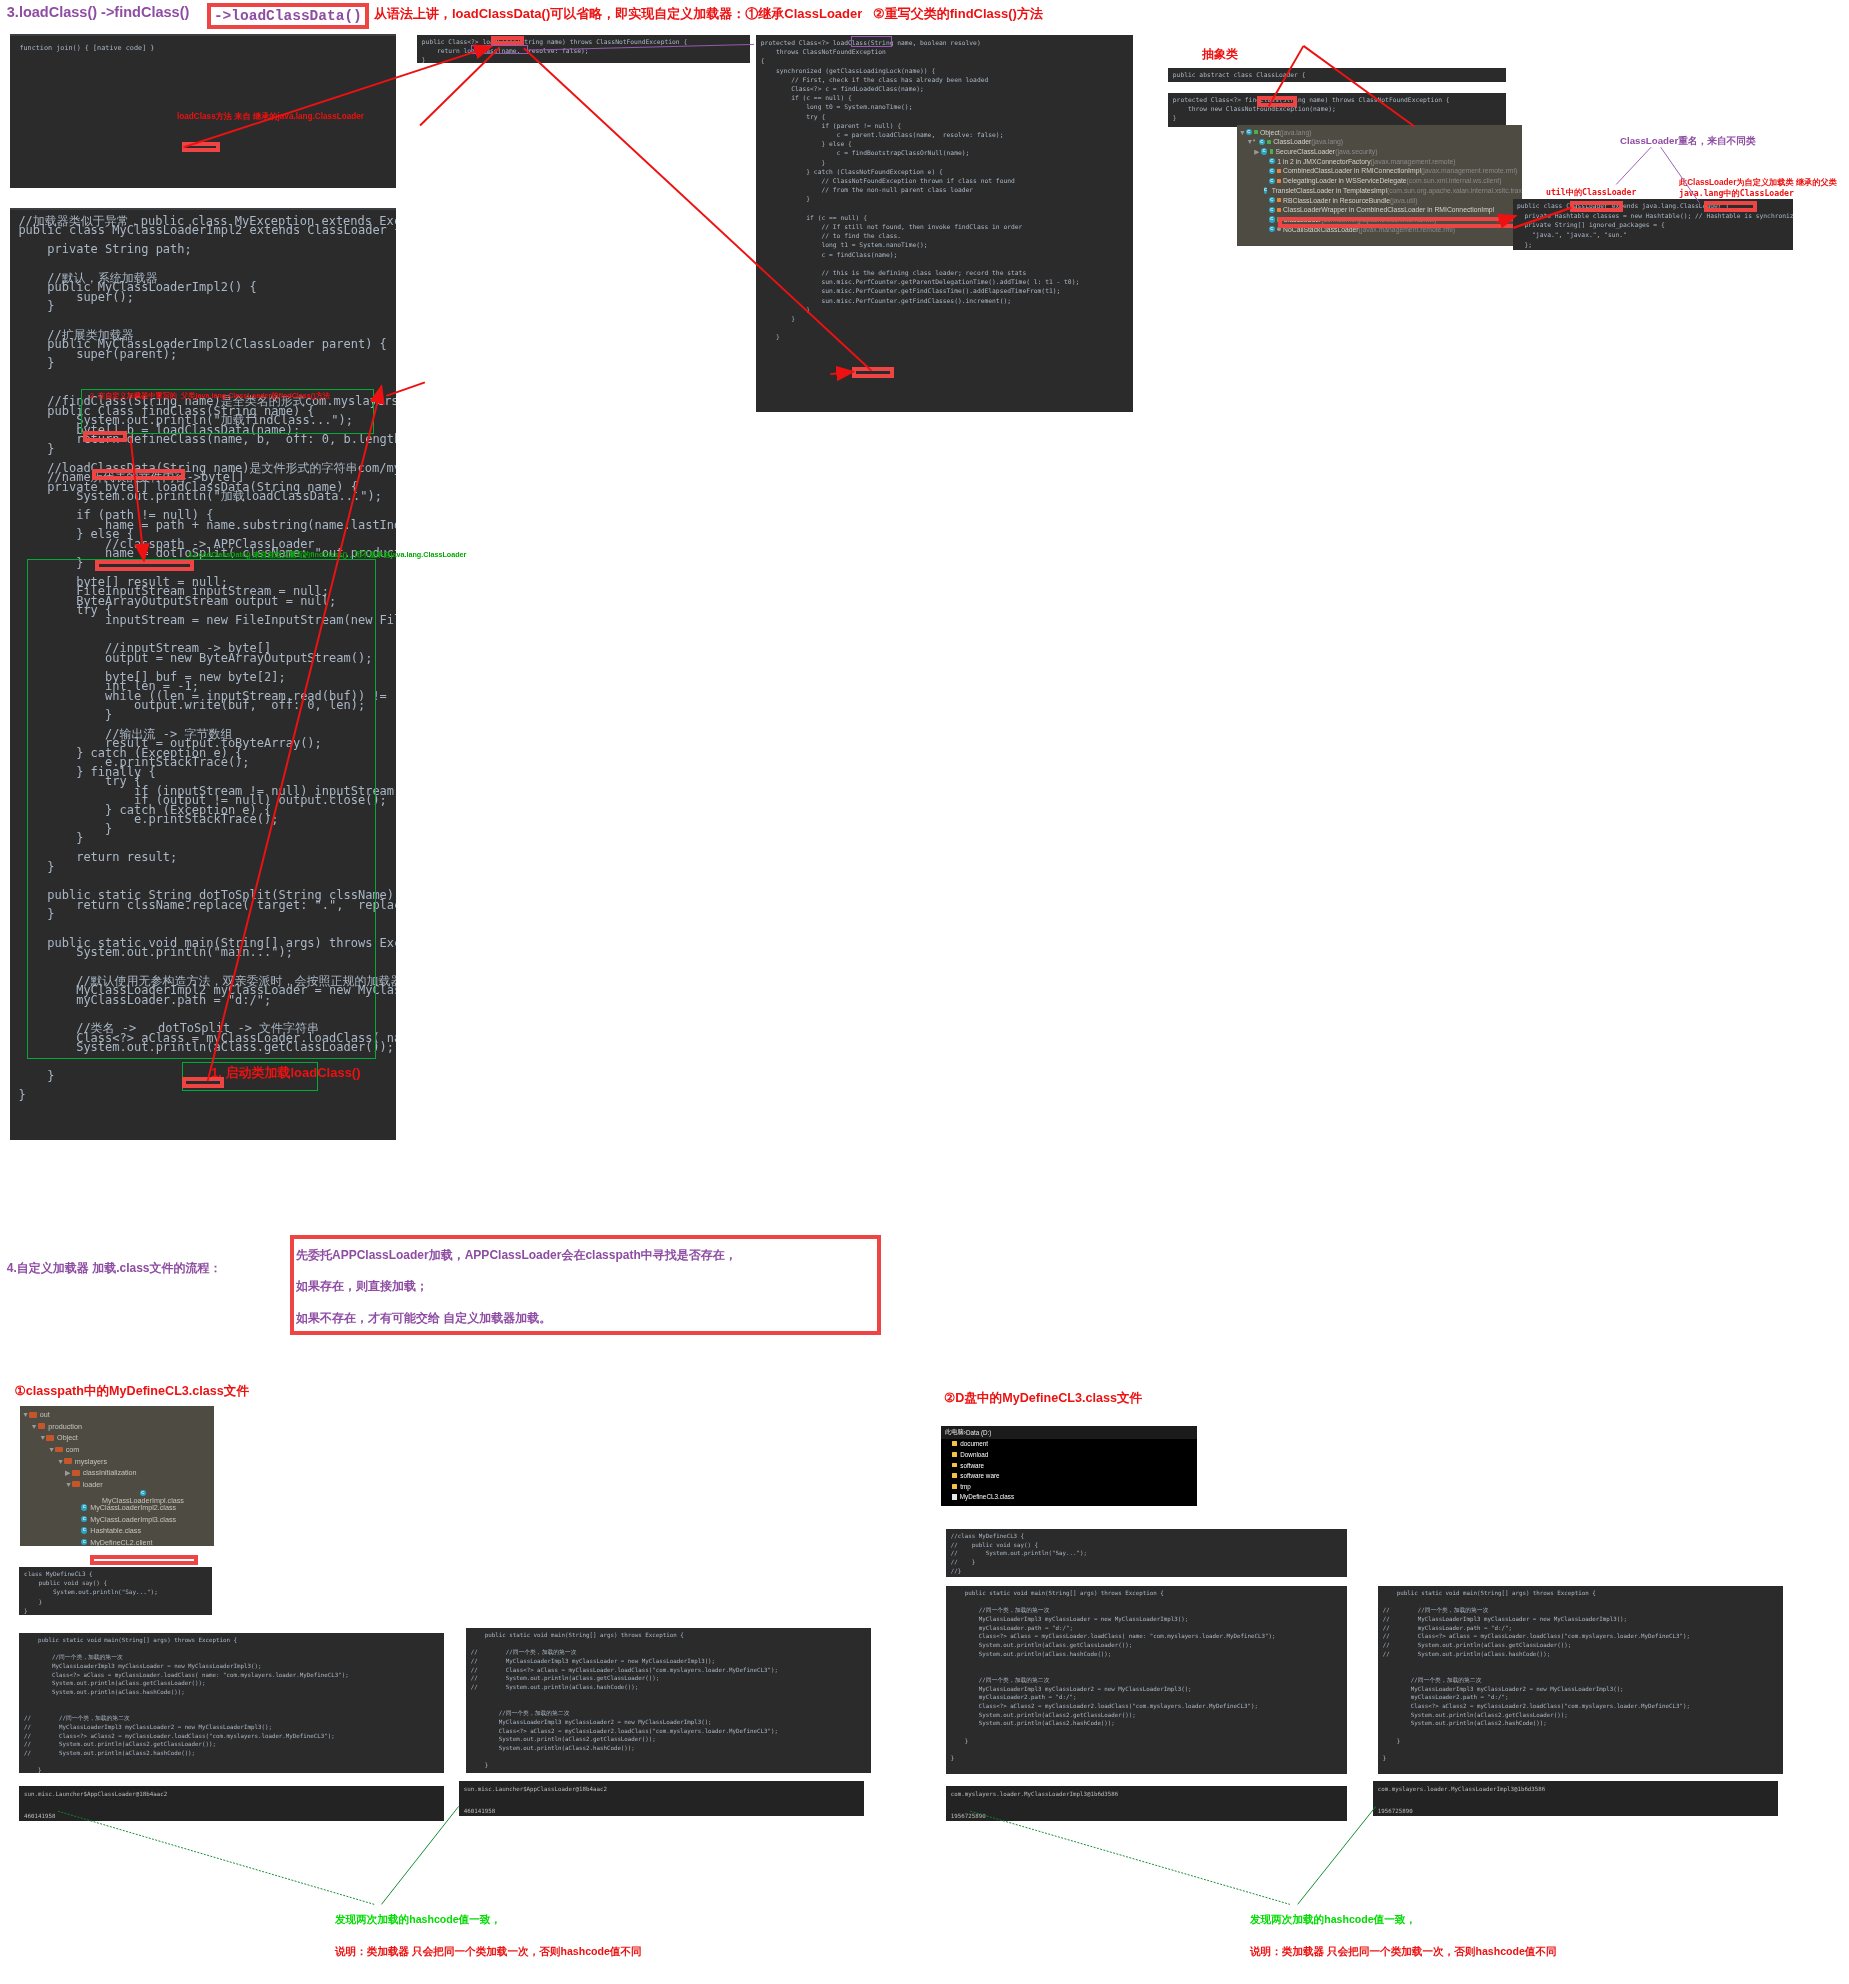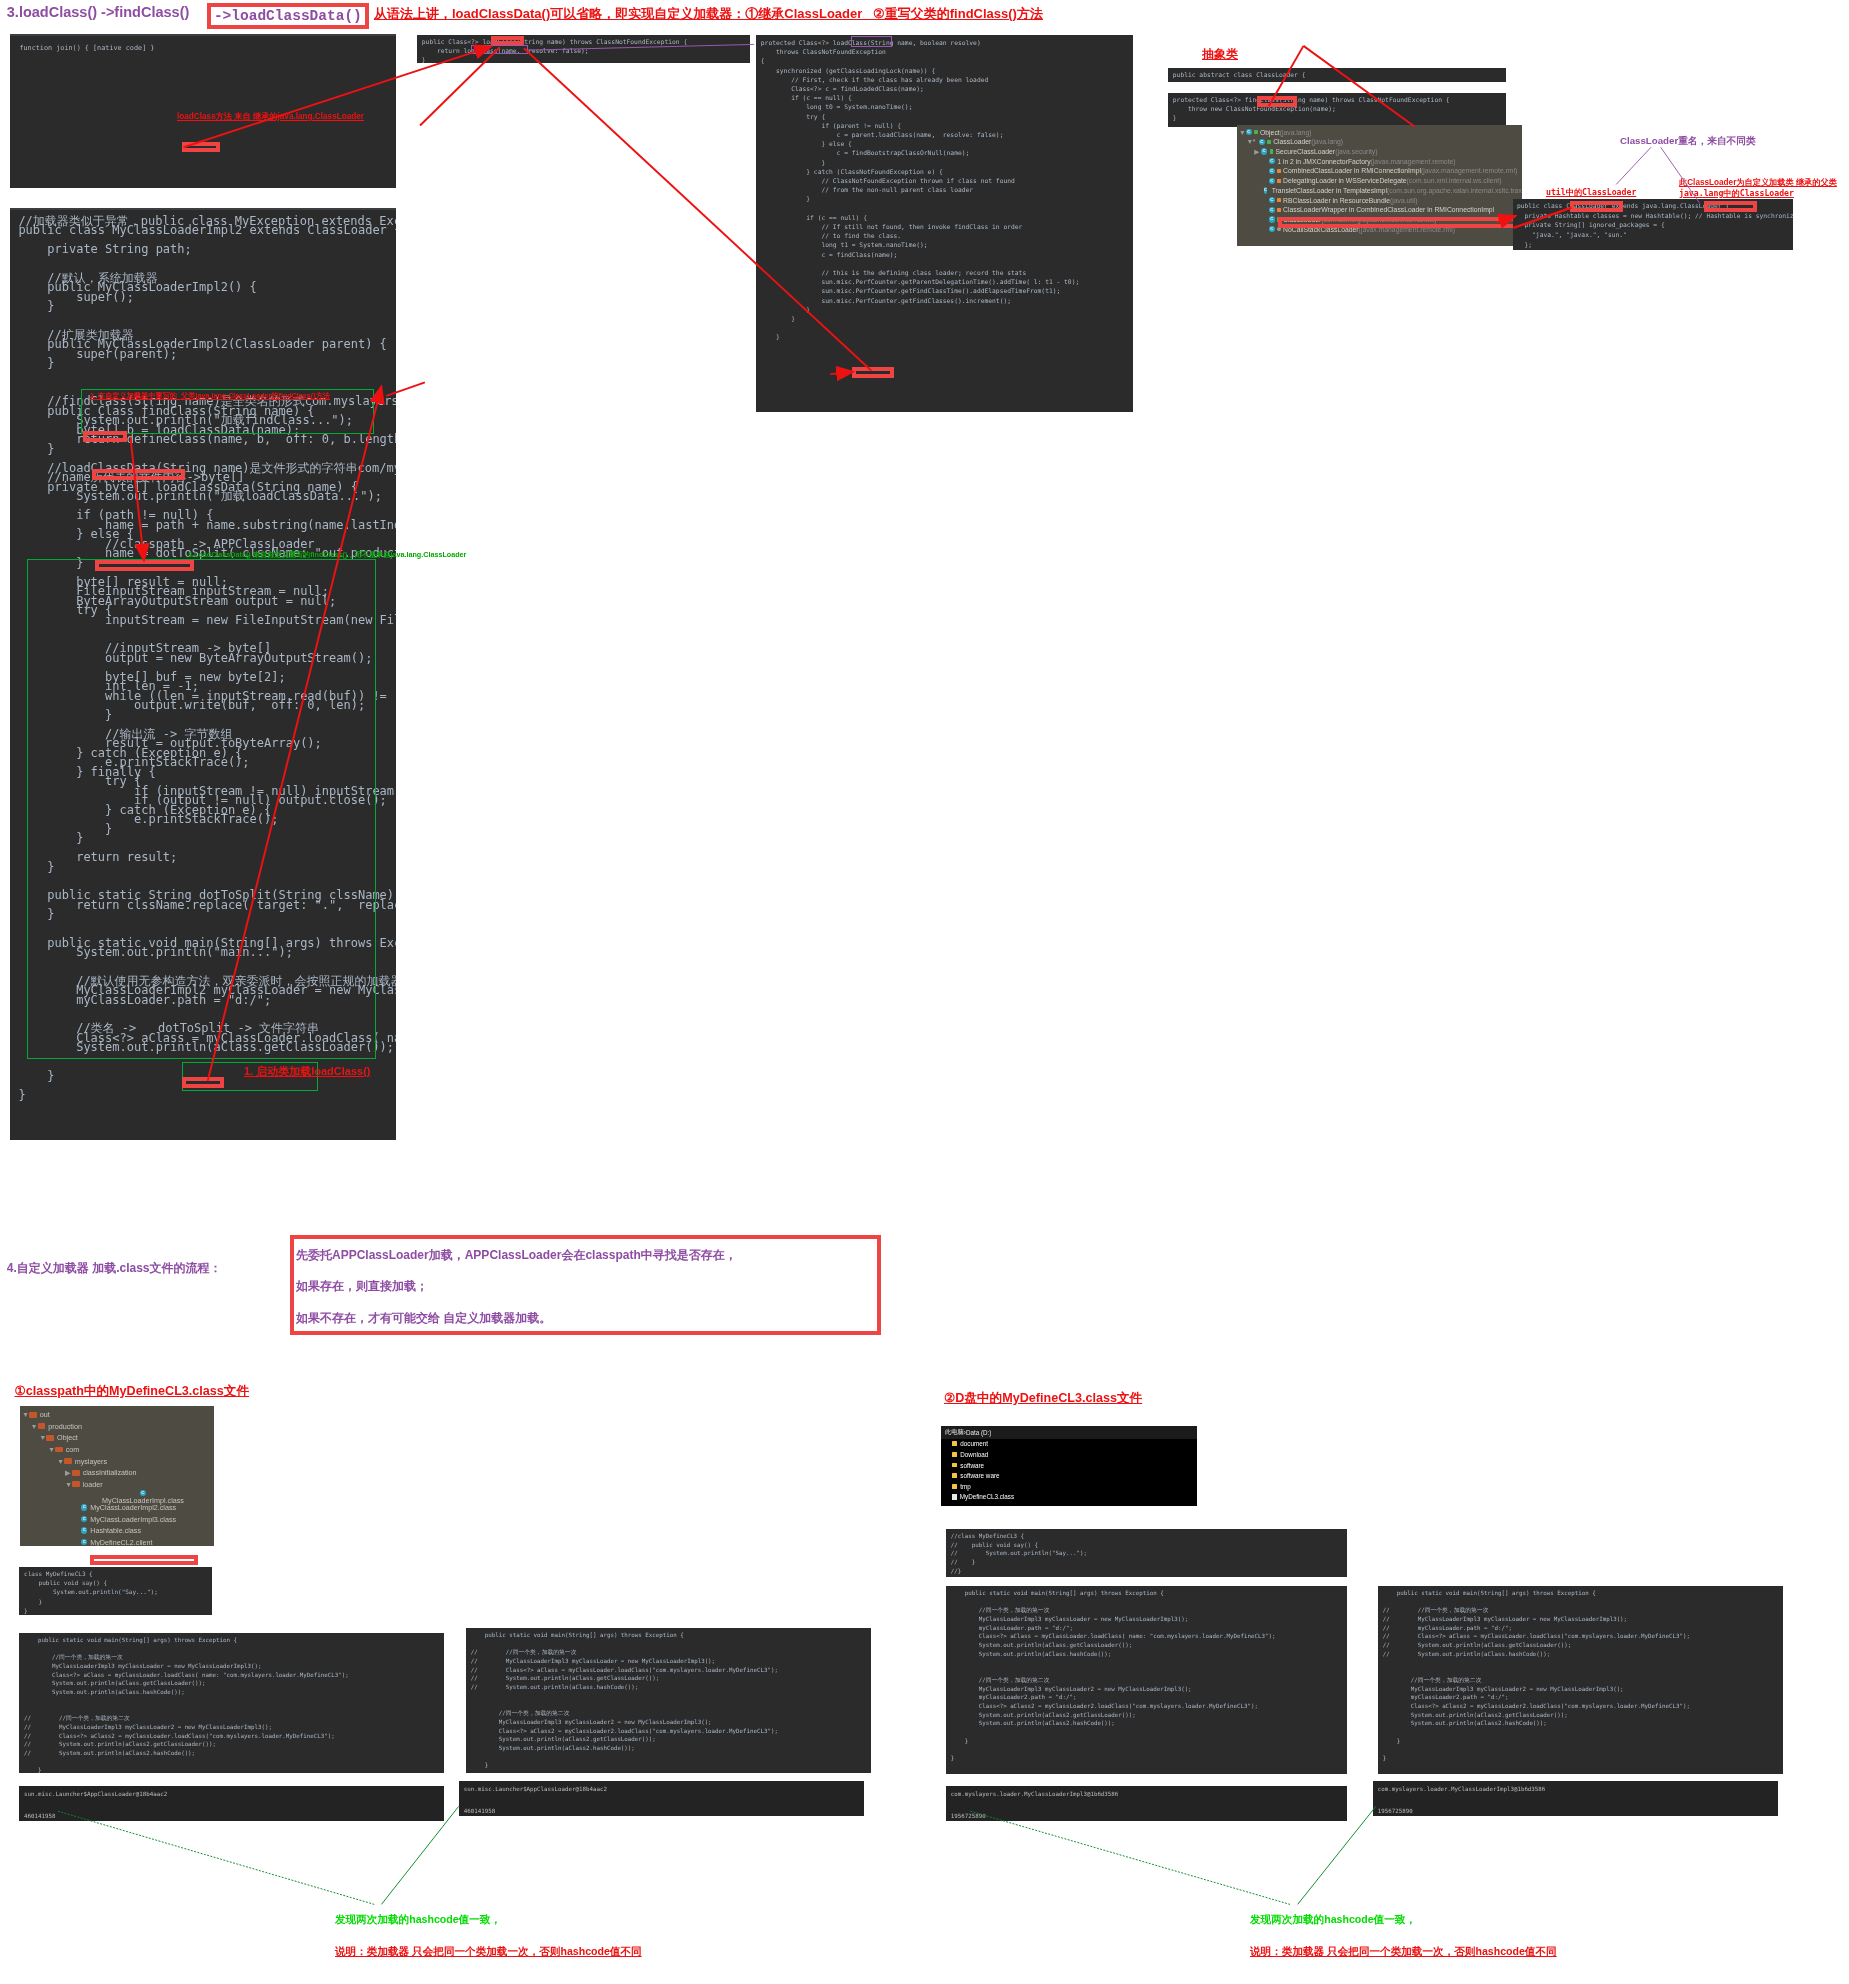--- a/index.html
+++ b/index.html
@@ -28,21 +28,21 @@
   .pkgdim{color:#8a8a8a;}
   
   .explorer{background:#000;color:#fff;box-sizing:border-box;overflow:hidden;
     font-family:"Liberation Sans",sans-serif;}
   .explorer .crumb{background:#1b1b1b;}
   .explorer .row{display:flex;align-items:center;white-space:nowrap;}
   .folder-ic{width:5.8px;height:4.8px;background:#f5c242;border-radius:0.5px;display:inline-block;margin-right:2.9px;}
   .file-ic{width:5.3px;height:5.3px;background:#e8e8e8;display:inline-block;margin-right:2.9px;}
   
   .ann{font-weight:bold;white-space:pre;}
-  .ann-red{color:#ee1111;text-decoration:underline;}
+  .ann-red{color:#ee1111;}
   .ann-purple{color:#8e4ca3;}
   .ann-green{color:#00aa00;}
   .ann-brightgreen{color:#00dd00;text-align:right;}
   .box-red{border:4px solid #ef4444;box-sizing:border-box;font-family:Liberation Mono, monospace;}
   .box-green{border:0.5px solid #00aa33;box-sizing:border-box;}
   .box-purple{border:0.5px solid #9b59b6;box-sizing:border-box;}
   svg.overlay{position:absolute;left:0;top:0;width:1850px;height:1985px;pointer-events:none;}
   .cicon{width:6.3px;height:6.3px;border-radius:50%;background:#29a5c5;display:inline-block;margin-right:2.4px;
          color:#fff;font-size:4.3px;line-height:6.3px;text-align:center;font-weight:bold;font-family:"Liberation Sans",sans-serif;}
   .lockg{width:3.4px;height:4.3px;background:#4caf50;display:inline-block;margin-right:2.4px;border-radius:0.5px;}
@@ -296,21 +296,21 @@
 }</div>
 
 <div class="abs box-green" style="left:81px;top:389px;width:293px;height:45px;"></div>
 <div class="abs ann ann-red" style="left:90px;top:391px;font-size:7.2px;">2. 在自定义加载器中重写的  父类java.lang.ClassLoader的findClass()方法</div>
 <div class="abs box-red" style="left:83px;top:431px;width:44px;height:10.6px;"></div>
 <div class="abs box-red" style="left:92px;top:469px;width:93px;height:10.6px;"></div>
 <div class="abs ann ann-green" style="left:188px;top:550px;font-size:7.2px;font-weight:bold;">3.LoadClassDate() 来自自定义重写的findClass()，而不是来自java.lang.ClassLoader</div>
 <div class="abs box-green" style="left:26.5px;top:559px;width:349px;height:500px;"></div>
 <div class="abs box-red" style="left:95px;top:560px;width:99px;height:10.6px;"></div>
 <div class="abs box-green" style="left:182px;top:1062px;width:136px;height:29px;"></div>
-<div class="abs ann ann-red" style="left:211px;top:1064px;font-size:11px;padding-left:33px;">1. 启动类加载loadClass()</div>
+<div class="abs ann ann-red" style="left:211px;top:1064px;font-size:13px;">1. 启动类加载loadClass()</div>
 <div class="abs box-red" style="left:182px;top:1077px;width:42px;height:10.6px;"></div>
 
 <div class="abs ann ann-purple" style="left:6.8px;top:1260px;font-size:12px;">4.自定义加载器 加载.class文件的流程：</div>
 <div class="abs box-red" style="left:290px;top:1235px;width:591px;height:100px;"></div>
 <div class="abs ann ann-purple" style="left:296px;top:1247px;font-size:12px;">先委托APPClassLoader加载，APPClassLoader会在classpath中寻找是否存在，</div>
 <div class="abs ann ann-purple" style="left:296px;top:1278px;font-size:12px;">如果存在，则直接加载；</div>
 <div class="abs ann ann-purple" style="left:296px;top:1310px;font-size:12px;">如果不存在，才有可能交给 自定义加载器加载。</div>
 
 <div class="abs ann ann-red" style="left:14.5px;top:1383px;font-size:12.6px;">①classpath中的MyDefineCL3.class文件</div>
 <div class="tree abs" id="project-tree" style="left:20px;top:1406px;width:194px;height:140px;font-size:7.2px;padding:2.9px 1.9px;">

